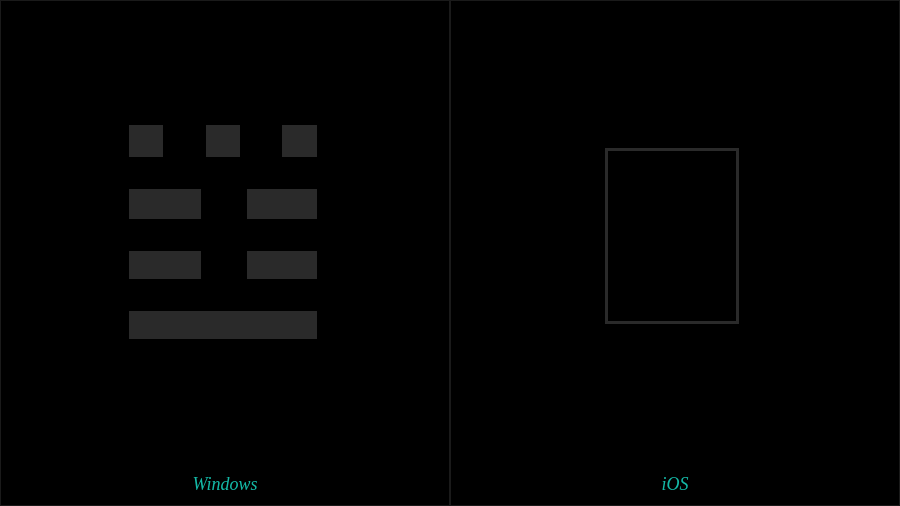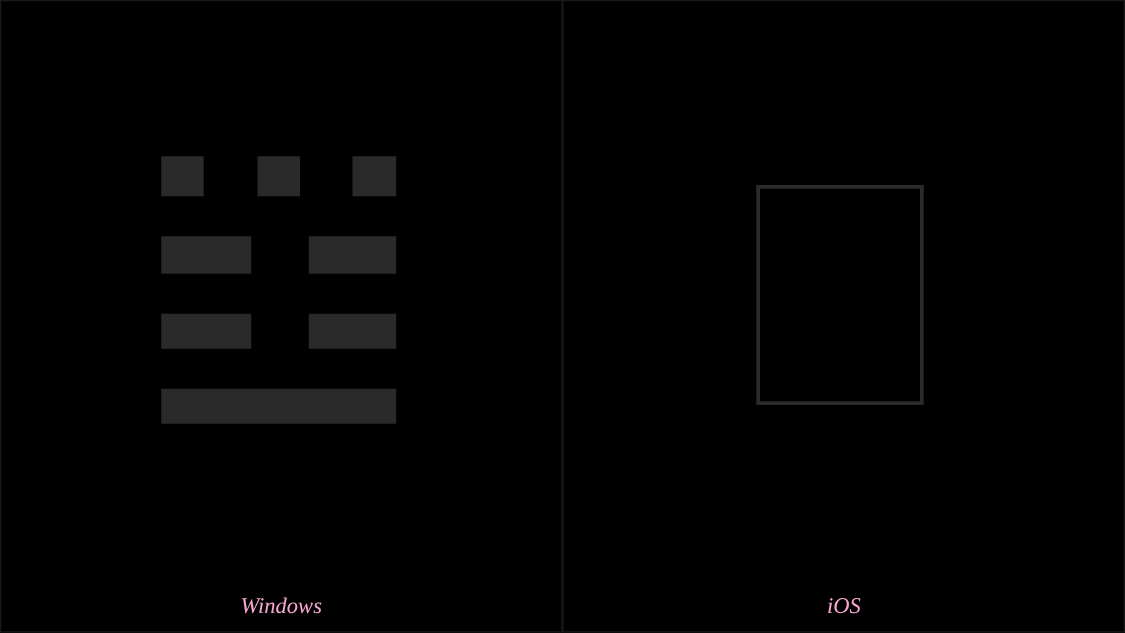--- a/index.html
+++ b/index.html
@@ -22,21 +22,21 @@
       display: flex;
       flex-direction: column;
       align-items: center;
       justify-content: center;
     }
     .panel-label {
       position: absolute;
       bottom: 10px;
       left: 50%;
       transform: translateX(-50%);
-      color: #f9a8d4;
+      color: #14b8a6;
       font-size: 18px;
       font-style: italic;
     }
     .glyph-area {
       position: relative;
       width: 100%;
       height: 100%;
     }
     
     .bar {

